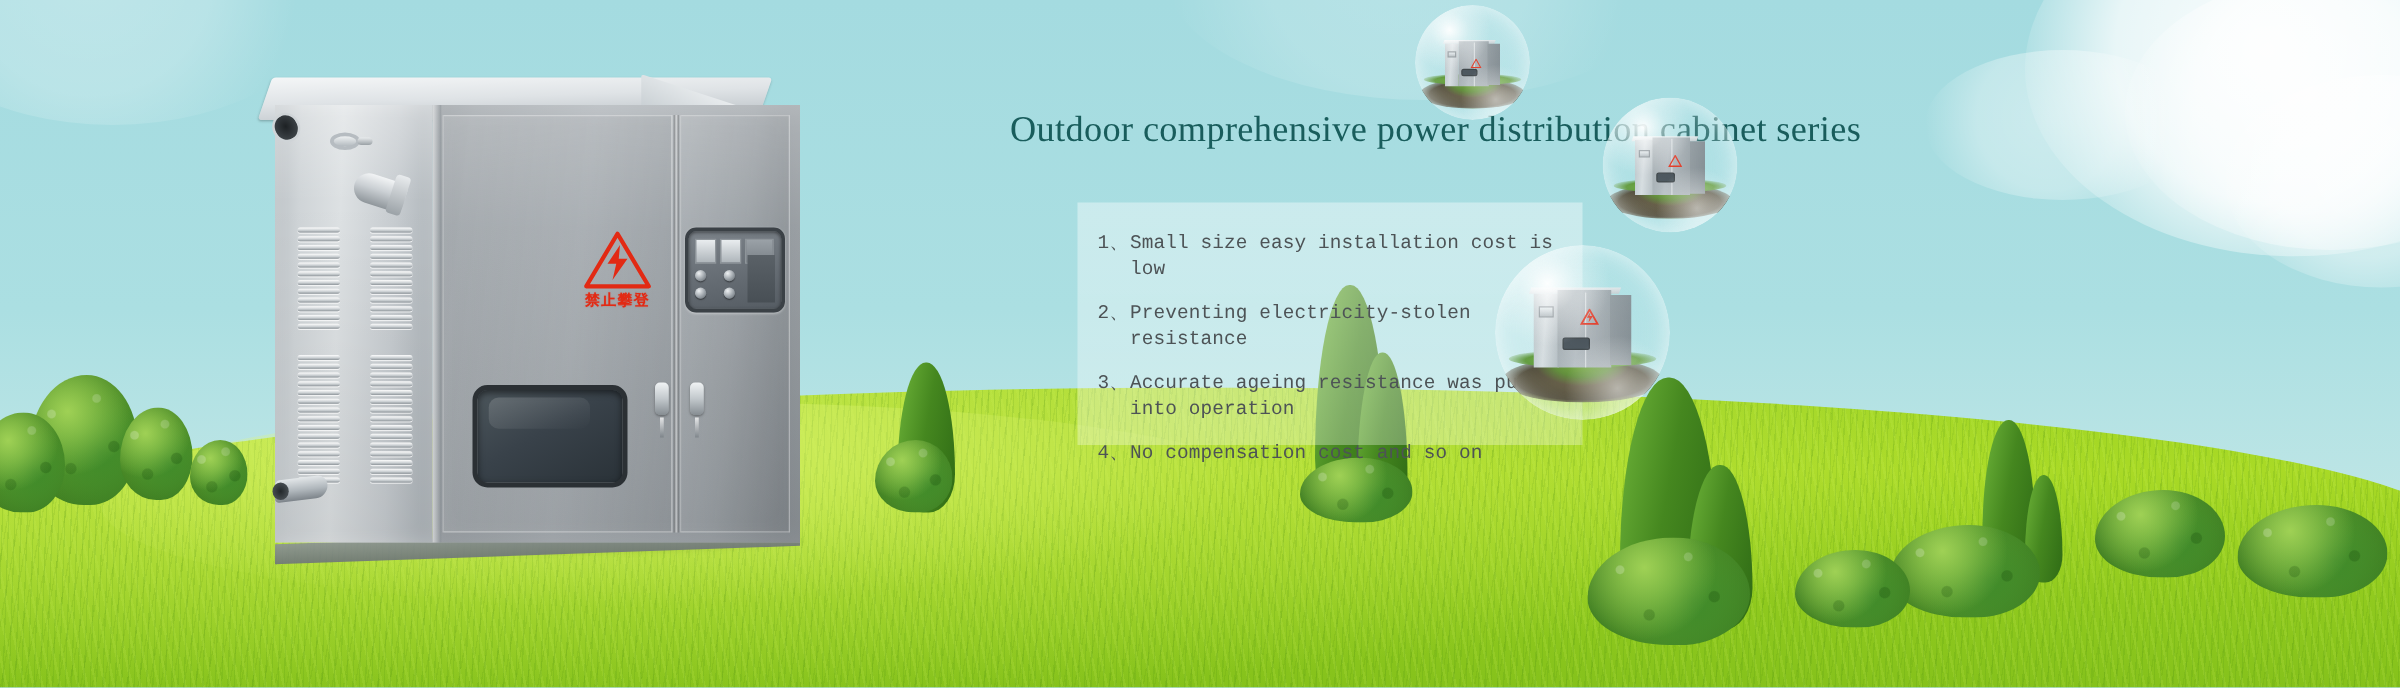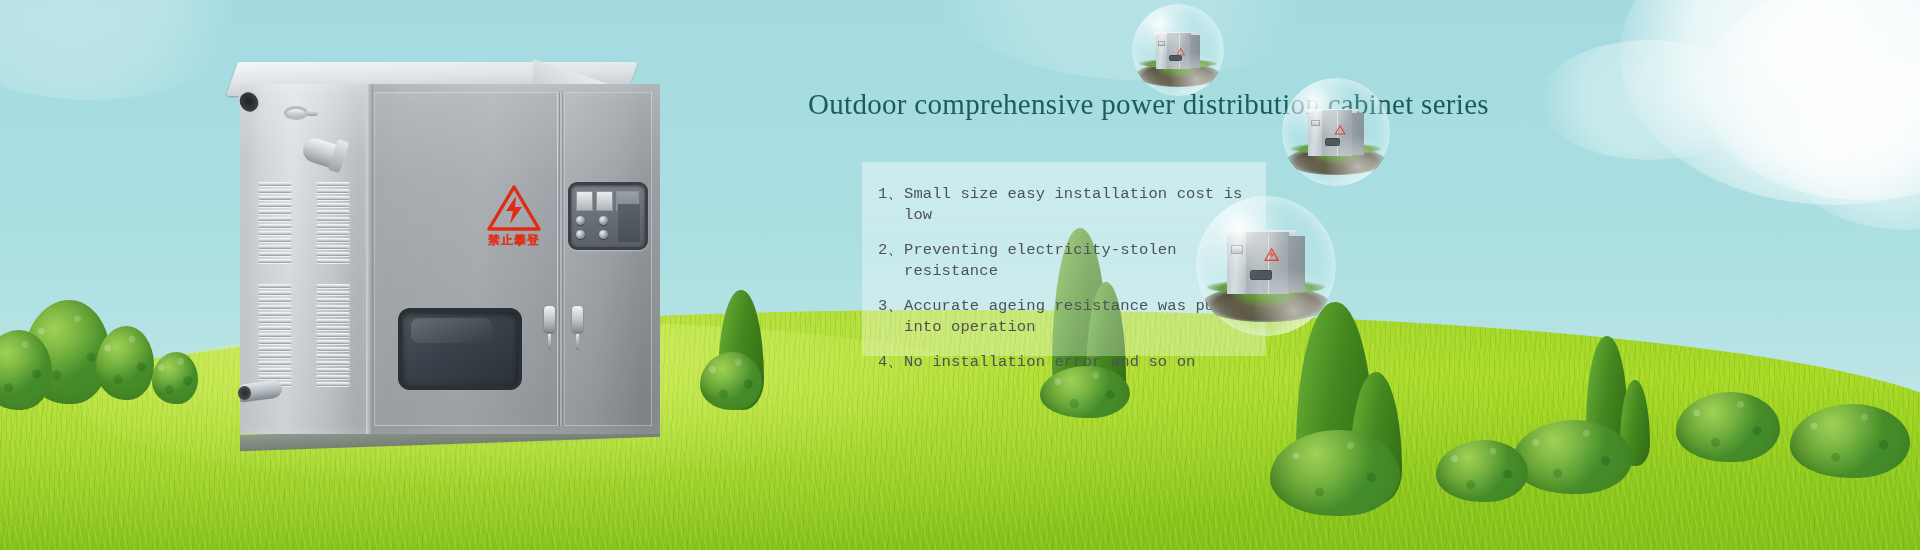--- a/index.html
+++ b/index.html
@@ -71,21 +71,21 @@
       radial-gradient(circle at 78% 55%, rgba(20,70,10,.25) 0 4px, rgba(0,0,0,0) 5px),
       radial-gradient(circle at 38% 72%, rgba(20,70,10,.22) 0 4px, rgba(0,0,0,0) 5px);
   }
   .conifer {
     position:absolute;
     background:linear-gradient(100deg,#6fb53a 0%,#45871f 48%,#2f6b15 100%);
     border-radius:50% 50% 46% 46% / 76% 76% 26% 26%;
   }
 
   
-  #cabinet { position:absolute; left:240px; top:62px; width:420px; height:372px; }
+  #cabinet { position:absolute; left:220px; top:62px; width:420px; height:372px; }
 
   #cab-roof {
     position:absolute; left:-8px; top:0; width:400px; height:34px;
     background:linear-gradient(178deg,#f4f6f7 0%,#dfe3e6 46%,#b8bfc4 100%);
     transform:skewX(-19deg);
     border-radius:3px;
     box-shadow:0 1px 2px rgba(0,0,0,.25);
   }
   #cab-roof-right {
     position:absolute; left:293px; top:14px; width:102px; height:28px;
@@ -521,21 +521,21 @@
     <div class="feature">
       <span class="feature-num">2、</span>
       <span class="feature-text">Preventing electricity-stolen resistance</span>
     </div>
     <div class="feature">
       <span class="feature-num">3、</span>
       <span class="feature-text">Accurate ageing resistance was put into operation</span>
     </div>
     <div class="feature">
       <span class="feature-num">4、</span>
-      <span class="feature-text">No installation error and so on</span>
+      <span class="feature-text">No compensation cost and so on</span>
     </div>
   </div>
 
   <div class="bubble" id="bubble-1">
     <div class="bubble-inner">
       <div class="bubble-soil"></div>
       <div class="bubble-grass"></div>
       <div class="mini-cab" style="left:26%; top:32%; width:48%; height:40%;">
         <div class="mini-roof"></div>
         <div class="mini-side"></div>

